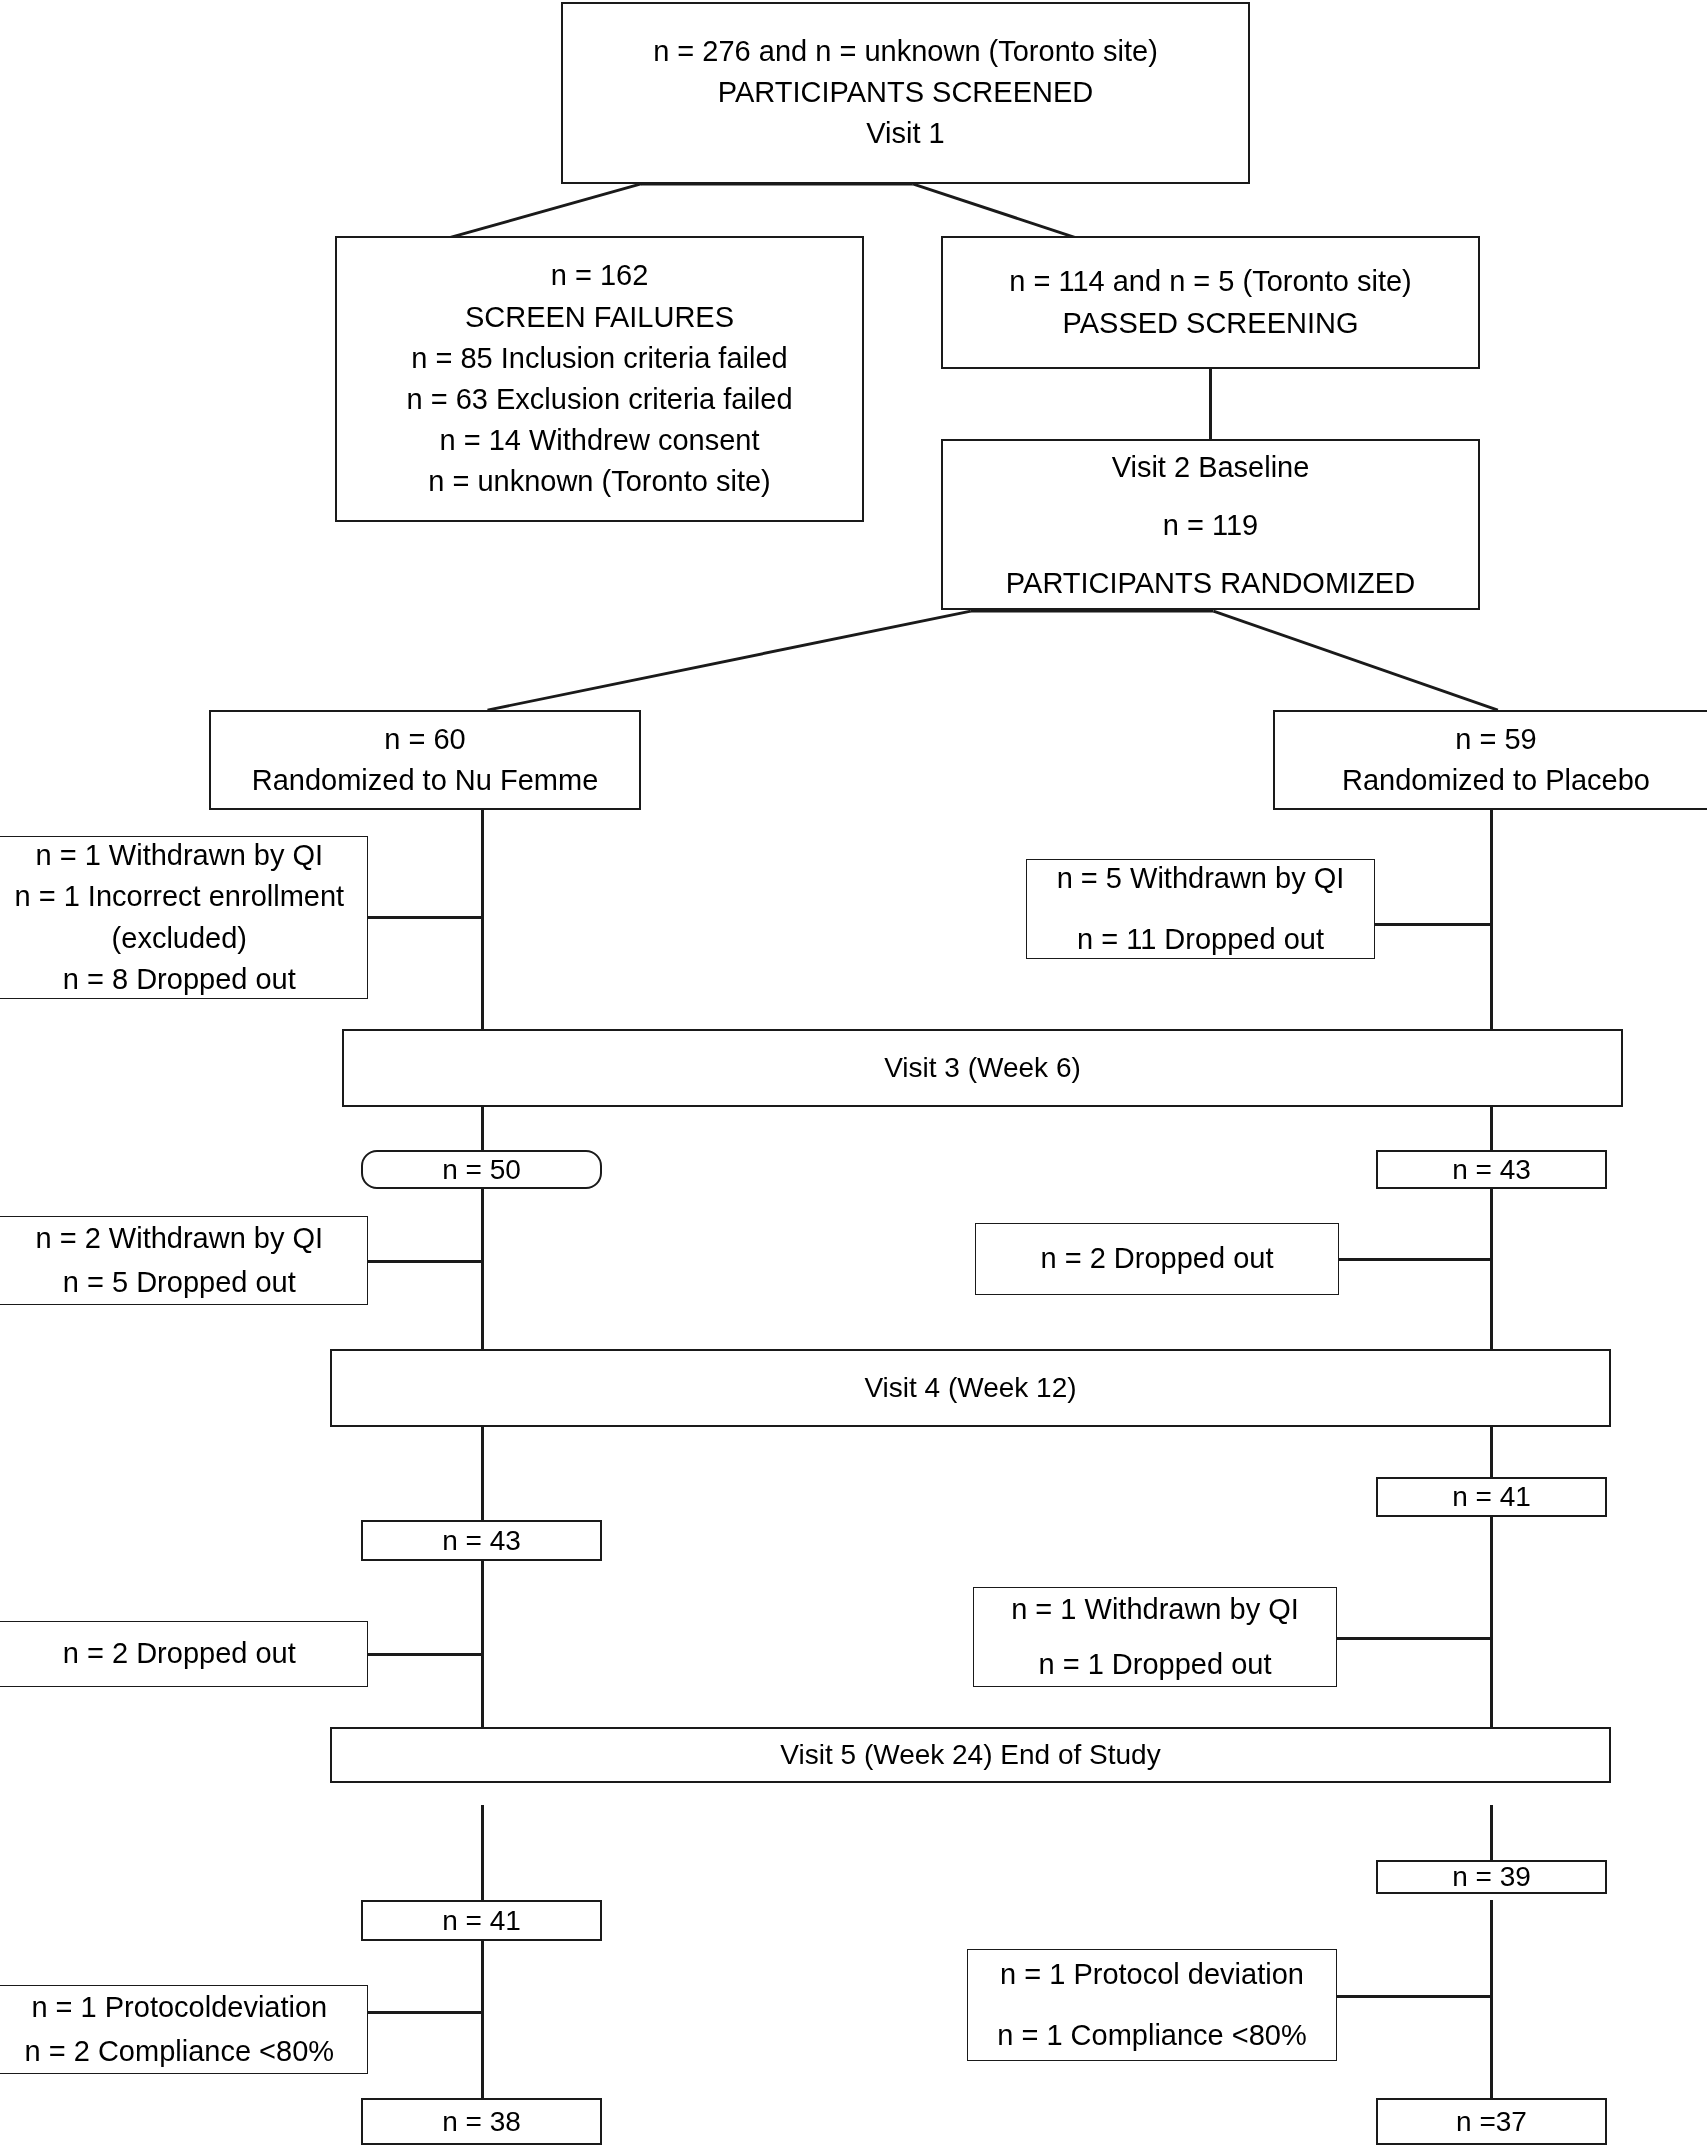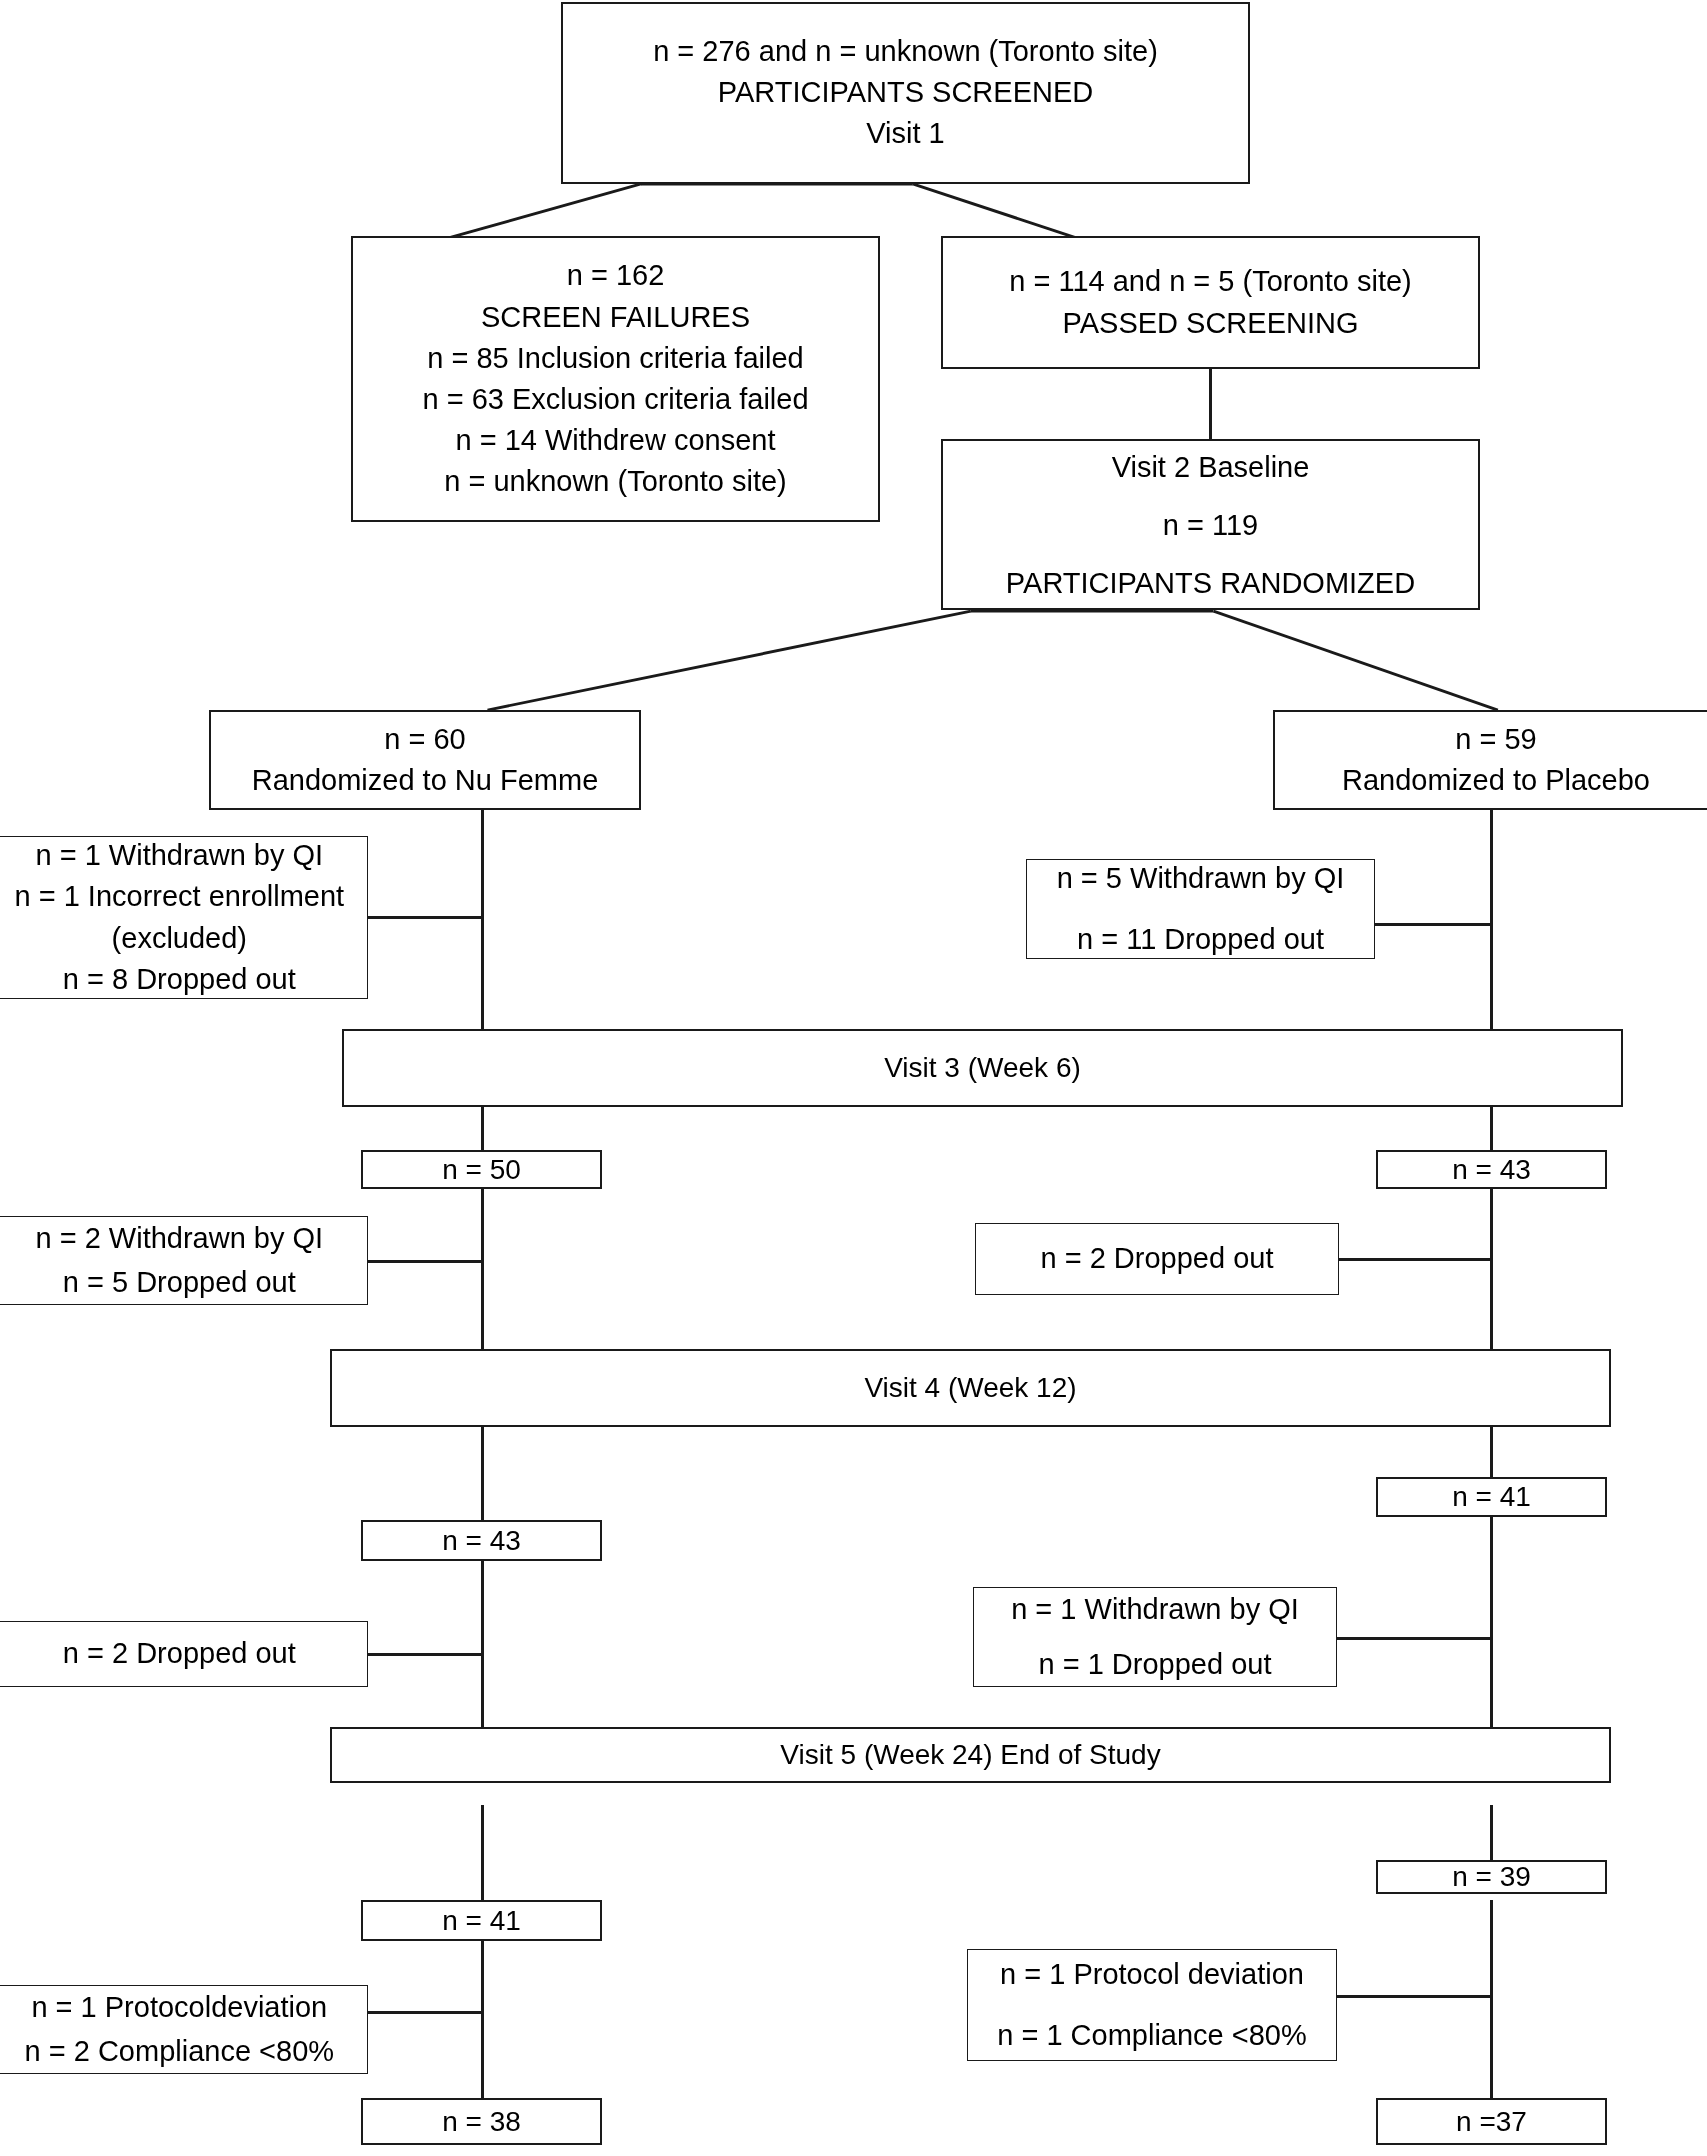--- a/index.html
+++ b/index.html
@@ -113,21 +113,21 @@
 
   <div class="line hline" style="left:367px; top:2011px; width:116px;"></div>
   <div class="line hline" style="left:1337px; top:1995px; width:155px;"></div>
 
   <div class="box" style="left:561px; top:1.9px; width:689px; height:182px;">
     <span class="ln">n = 276 and  n = unknown (Toronto site)</span>
     <span class="ln">PARTICIPANTS SCREENED</span>
     <span class="ln">Visit 1</span>
   </div>
 
-  <div class="box" style="left:335px; top:236px; width:529px; height:286px;margin-left:16px;">
+  <div class="box" style="left:335px; top:236px; width:529px; height:286px;">
     <span class="ln">n = 162</span>
     <span class="ln">SCREEN FAILURES</span>
     <span class="ln">n = 85 Inclusion criteria failed</span>
     <span class="ln">n = 63 Exclusion criteria failed</span>
     <span class="ln">n = 14 Withdrew consent</span>
     <span class="ln">n = unknown (Toronto site)</span>
   </div>
 
   <div class="box" style="left:941px; top:236px; width:539px; height:133px;">
     <span class="ln">n = 114 and n = 5 (Toronto site)</span>
@@ -159,21 +159,21 @@
 
   <div class="box thin" style="left:990px; top:859px; width:349px; height:100px; line-height:2.1;margin-left:36px;">
     <span class="ln">n = 5 Withdrawn by QI</span>
     <span class="ln">n = 11 Dropped out</span>
   </div>
 
   <div class="box bar" style="left:330px; top:1029px; width:1281px; height:78px;margin-left:12px;">
     <span class="ln">Visit 3 (Week 6)</span>
   </div>
 
-  <div class="box nbox" style="left:361px; top:1150px; width:241px; height:39px;">
+  <div class="box nbox" style="left:361px; top:1150px; width:241px; height:39px;border-radius:16px;">
     <span class="ln">n = 50</span>
   </div>
 
   <div class="box nbox" style="left:1376px; top:1150px; width:231px; height:39px;">
     <span class="ln">n = 43</span>
   </div>
 
   <div class="box thin" style="left:-9.7px; top:1216px; width:378px; height:89px; line-height:1.5;">
     <span class="ln">n = 2 Withdrawn by QI</span>
     <span class="ln">n = 5 Dropped out</span>

